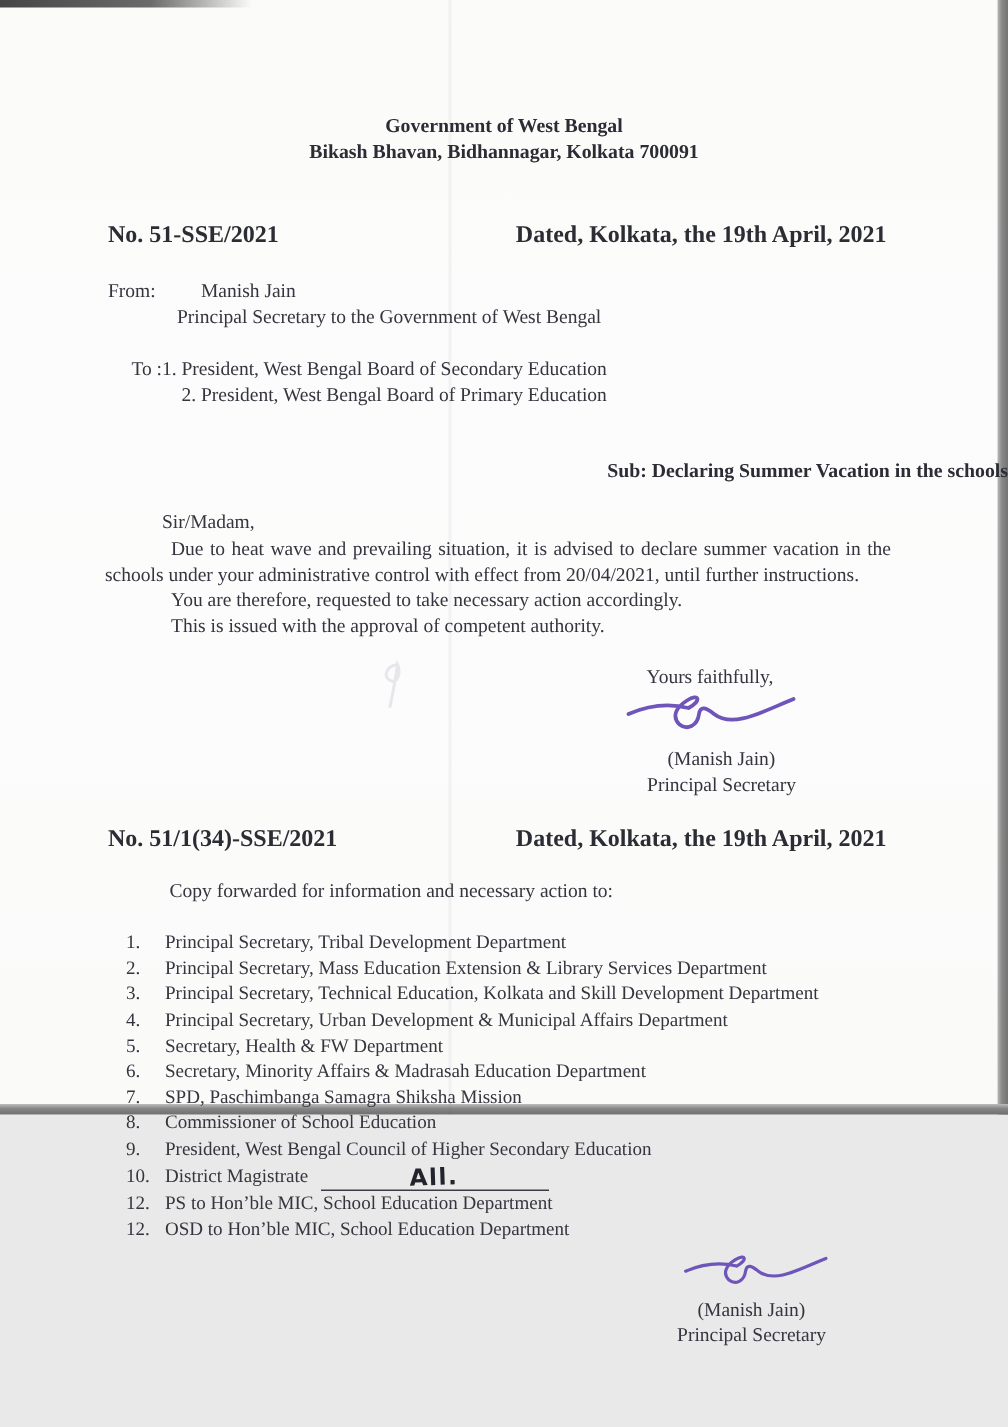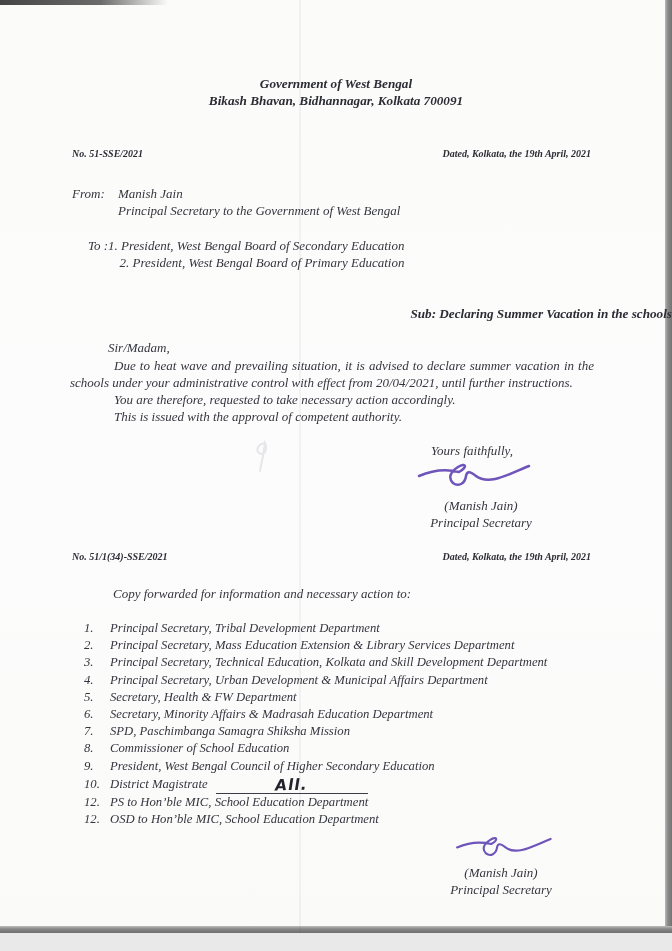--- a/index.html
+++ b/index.html
@@ -4,25 +4,24 @@
 <style>
   html,body{margin:0;padding:0;}
   body{
     width:672px;height:951px;
     background:#e9e9e9;
     font-family:"Liberation Serif", serif;
     overflow:hidden;
   }
   .page{
     position:relative;
-    width:672px;height:933px;
+    width:672px;height:743px;
     background:linear-gradient(180deg,#fbfbfa 0%,#fcfcfc 55%,#fafaf9 100%);
     color:#35353f;
     font-size:13px;
-    font-style:italic;
   }
   
   .edge-top-left{
     position:absolute;left:0;top:0;height:5px;width:168px;
     background:linear-gradient(90deg,#454545 0%,#6b6b6b 60%,rgba(120,120,120,0) 100%);
   }
   .edge-right{
     position:absolute;right:0;top:0;width:7px;height:100%;
     background:linear-gradient(90deg,#b9b9b9 0%,#8a8a8a 40%,#737373 100%);
   }
@@ -38,26 +37,26 @@
 
   
   .letterhead{
     position:absolute;top:75px;left:0;width:100%;
     text-align:center;font-weight:bold;color:#2c2c35;
     line-height:17px;font-size:13.2px;
   }
   .ref-row{
     position:absolute;left:72px;width:519px;
     display:flex;justify-content:space-between;
-    font-weight:bold;color:#2c2c35;font-size:10px;
+    font-weight:bold;color:#2c2c35;font-size:16px;
   }
   .ref1{top:148px;}
   .ref2{top:551px;}
   .from-block{position:absolute;top:185px;left:72px;line-height:17px;}
-  .from-row{display:flex;}
+  .from-row{display:flex;gap:16px;}
   .from-label{width:46px;}
   .from-title{margin-left:46px;}
   .to-block{position:absolute;top:237px;left:72px;line-height:17px;}
   .to-row{display:flex;text-align:right;}
   .to-label{width:36px;}
   .to-lines{line-height:17px;}
   .subject{
     position:absolute;top:306px;left:0;width:100%;
     text-align:right;font-weight:bold;color:#2c2c35;font-size:13.2px;
   }

